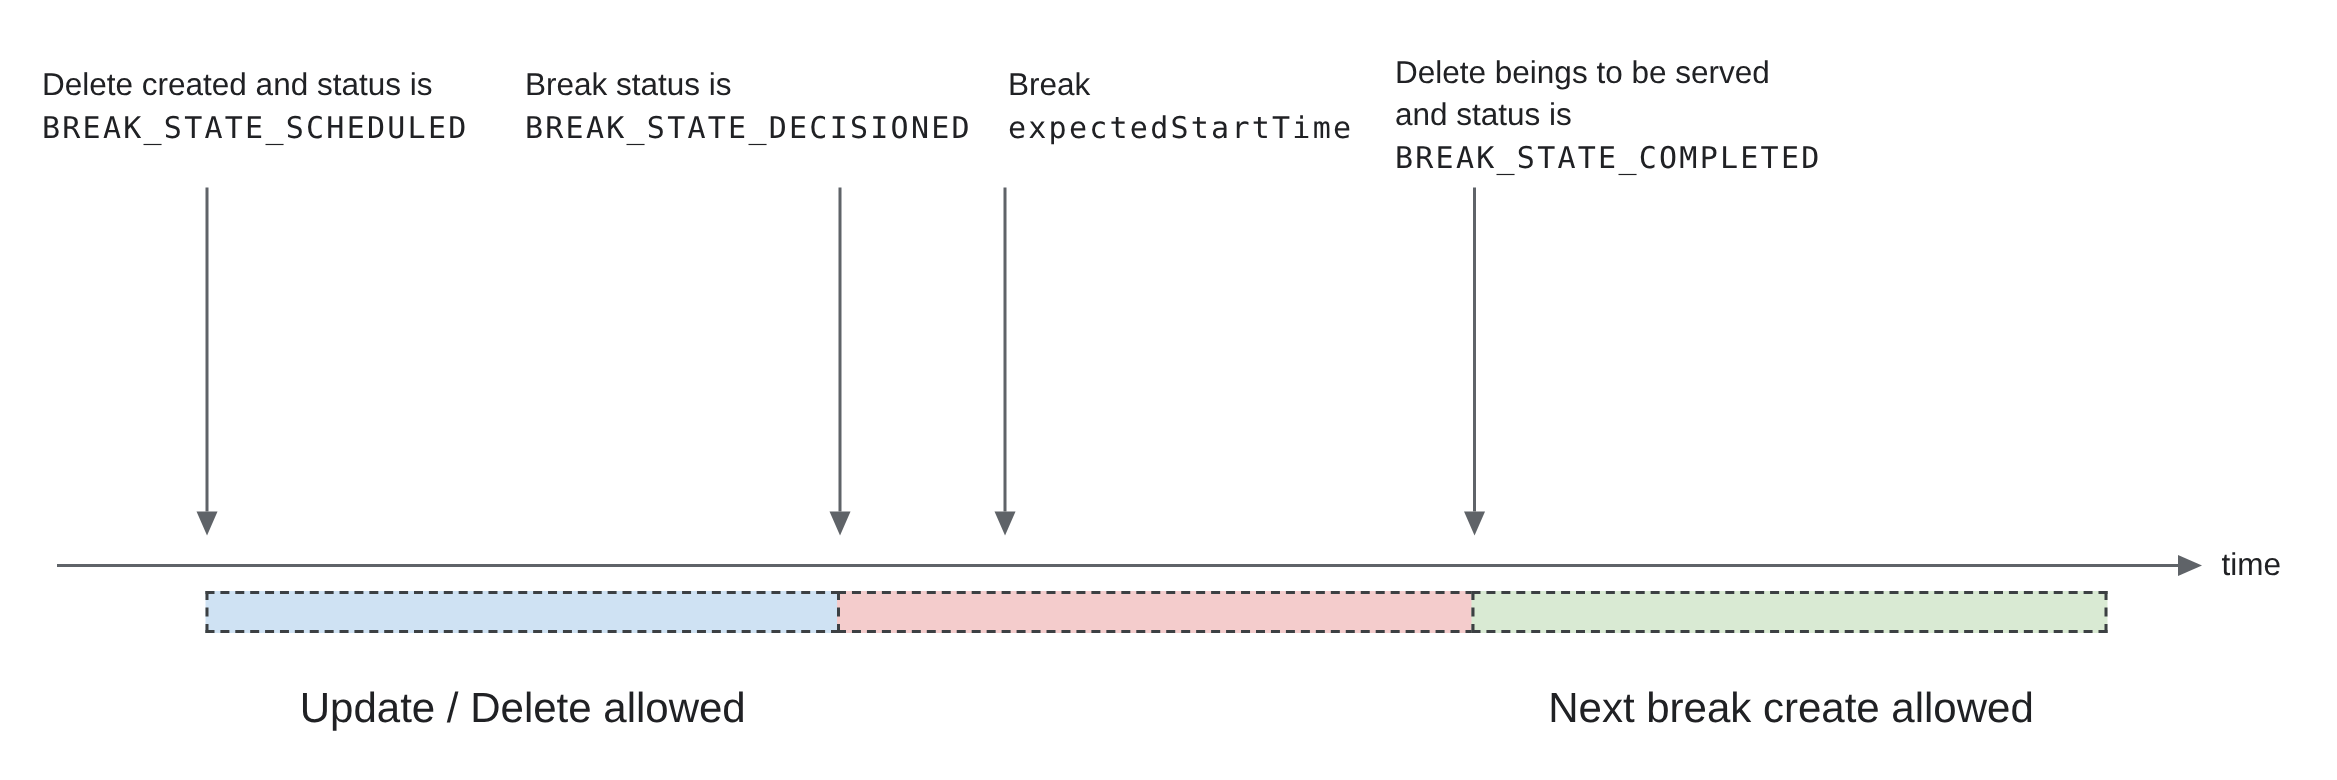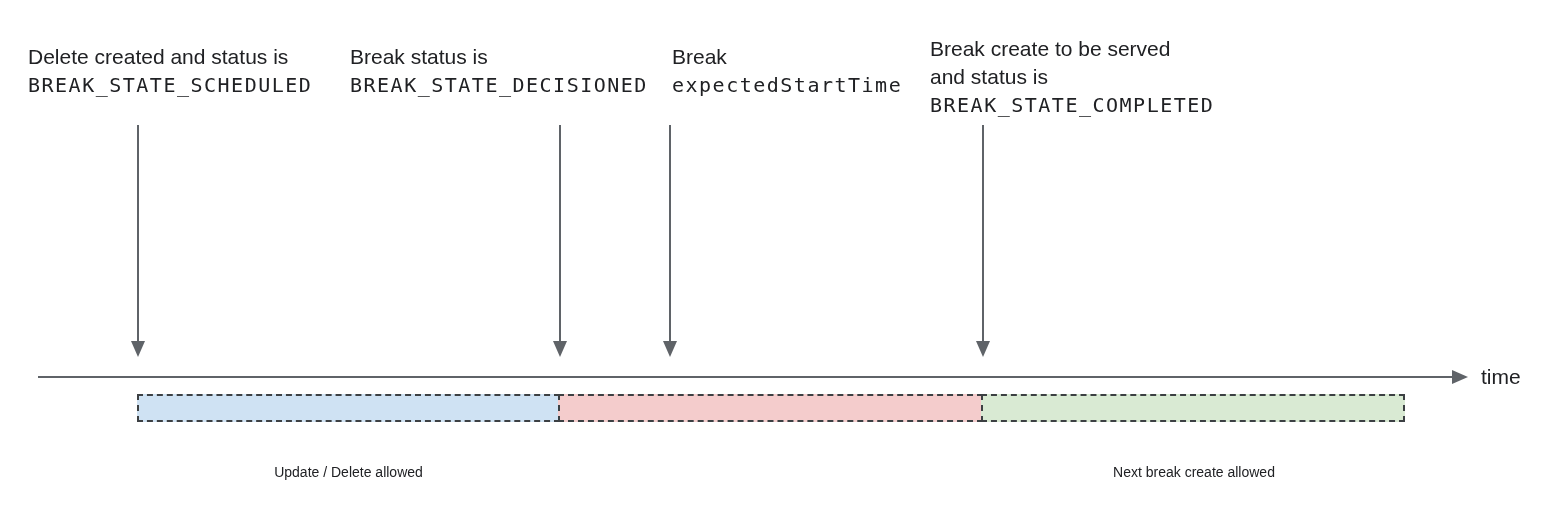--- a/index.html
+++ b/index.html
@@ -77,21 +77,21 @@
   .segment {
     position: absolute;
     top: 394px;
     height: 28px;
     box-sizing: border-box;
     border: 2px dashed #3c4043;
   }
   .seg-label {
     position: absolute;
     top: 458px;
-    font-size: 14px;
+    font-size: 28px;
     line-height: 28px;
     text-align: center;
   }
 </style>
 </head>
 <body>
 
 <div class="canvas">
 
   <div class="annotation" style="left:28px; top:43px;">
@@ -103,21 +103,21 @@
     <div class="ann-line">Break status is</div>
     <div class="ann-code">BREAK_STATE_DECISIONED</div>
   </div>
 
   <div class="annotation" style="left:672px; top:43px;">
     <div class="ann-line">Break</div>
     <div class="ann-code">expectedStartTime</div>
   </div>
 
   <div class="annotation" style="left:930px; top:35px;">
-    <div class="ann-line">Break create to be served</div>
+    <div class="ann-line">Delete beings to be served</div>
     <div class="ann-line">and status is</div>
     <div class="ann-code">BREAK_STATE_COMPLETED</div>
   </div>
 
   <div class="v-arrow" style="left:131px;">
     <div class="shaft" style="background-color: rgb(95, 99, 104);"></div>
     <div class="head" style="border-top-color: rgb(95, 99, 104);"></div>
   </div>
   <div class="v-arrow" style="left:553px;">
     <div class="shaft" style="background-color: rgb(95, 99, 104);"></div>

